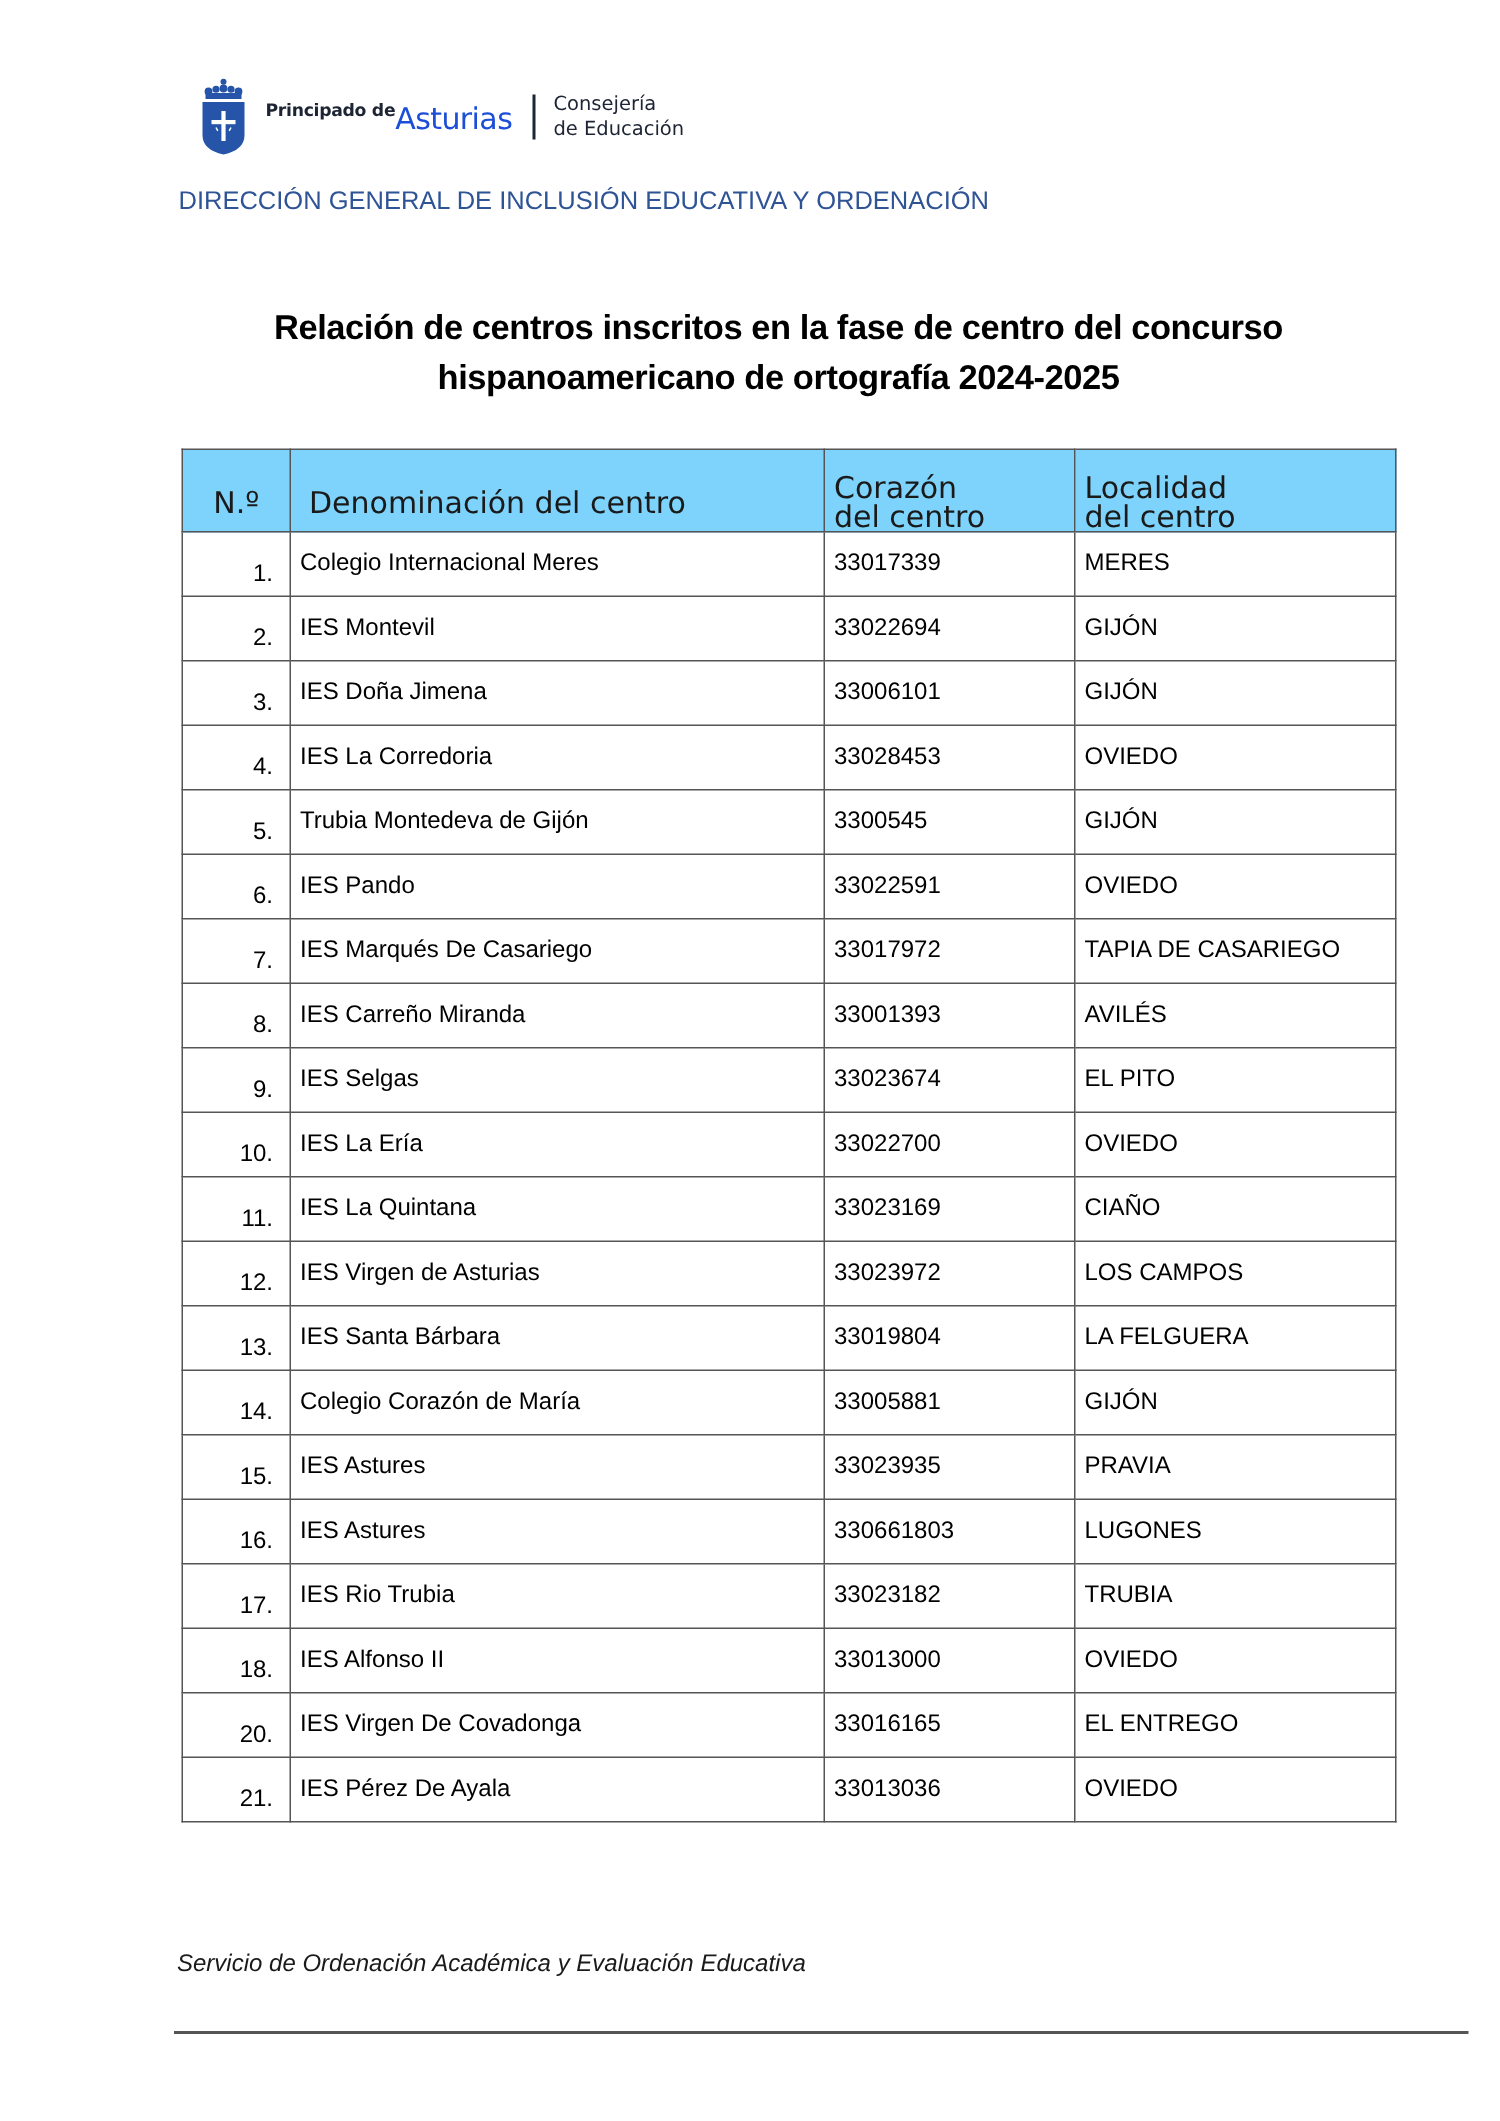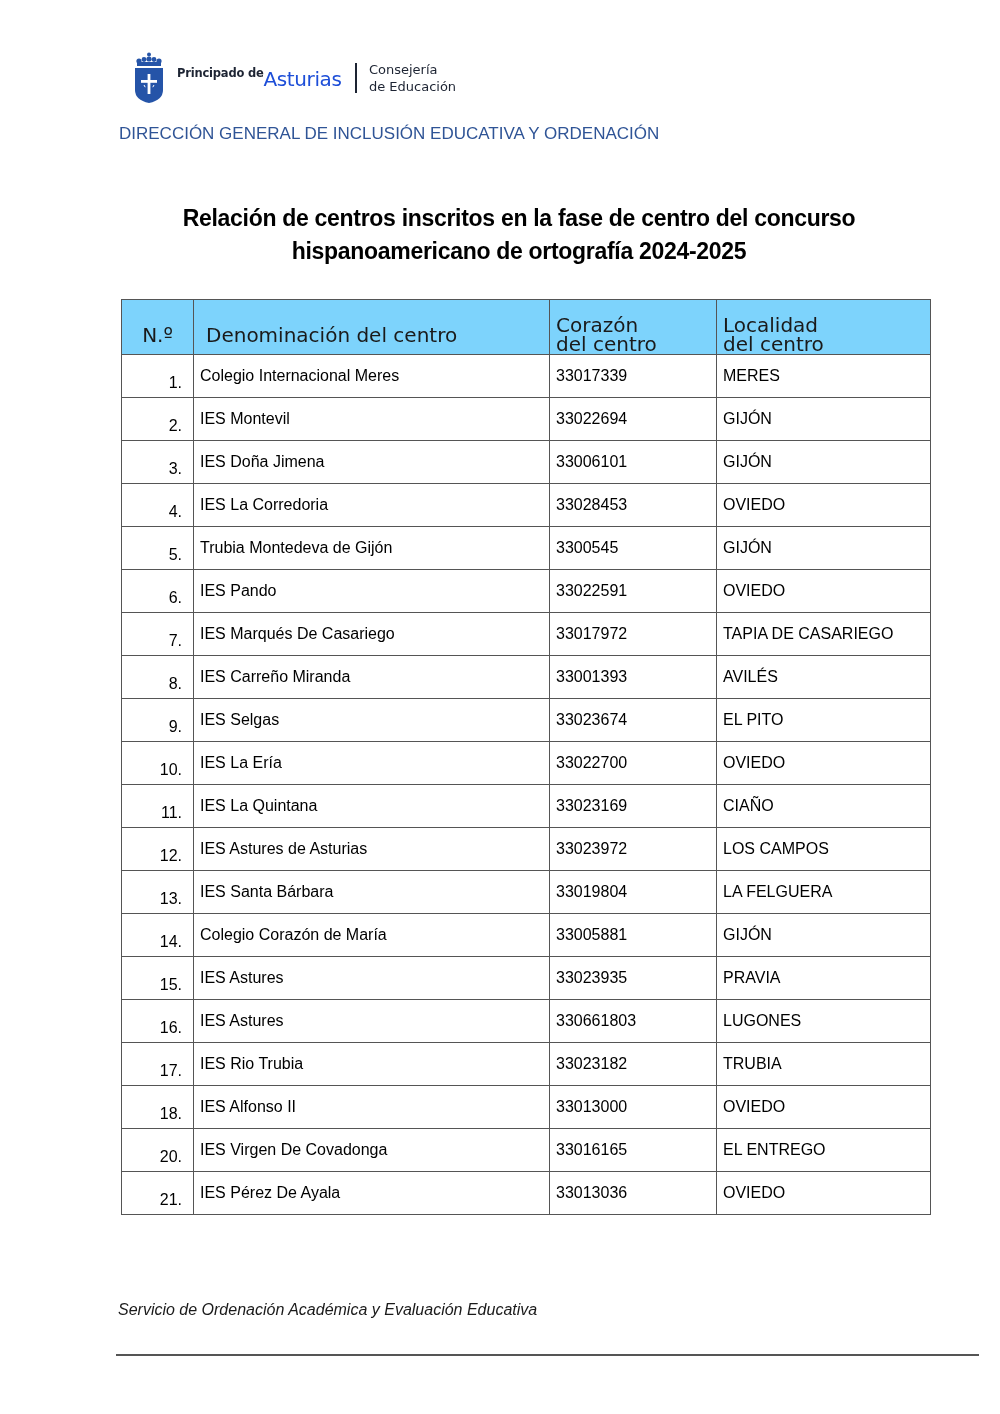--- a/index.html
+++ b/index.html
@@ -159,21 +159,21 @@
         <td class="txt">OVIEDO</td>
       </tr>
       <tr>
         <td class="num">11.</td>
         <td class="txt">IES La Quintana</td>
         <td class="txt">33023169</td>
         <td class="txt">CIAÑO</td>
       </tr>
       <tr>
         <td class="num">12.</td>
-        <td class="txt">IES Astures de Asturias</td>
+        <td class="txt">IES Virgen de Asturias</td>
         <td class="txt">33023972</td>
         <td class="txt">LOS CAMPOS</td>
       </tr>
       <tr>
         <td class="num">13.</td>
         <td class="txt">IES Santa Bárbara</td>
         <td class="txt">33019804</td>
         <td class="txt">LA FELGUERA</td>
       </tr>
       <tr>

